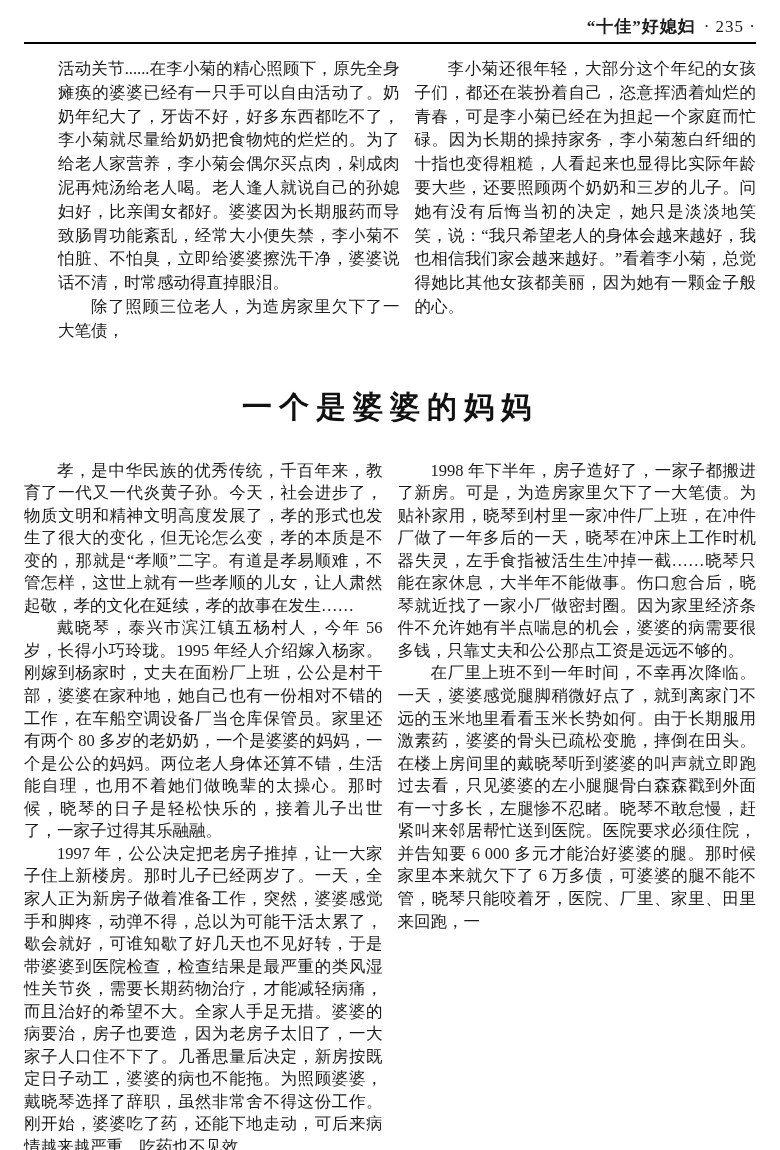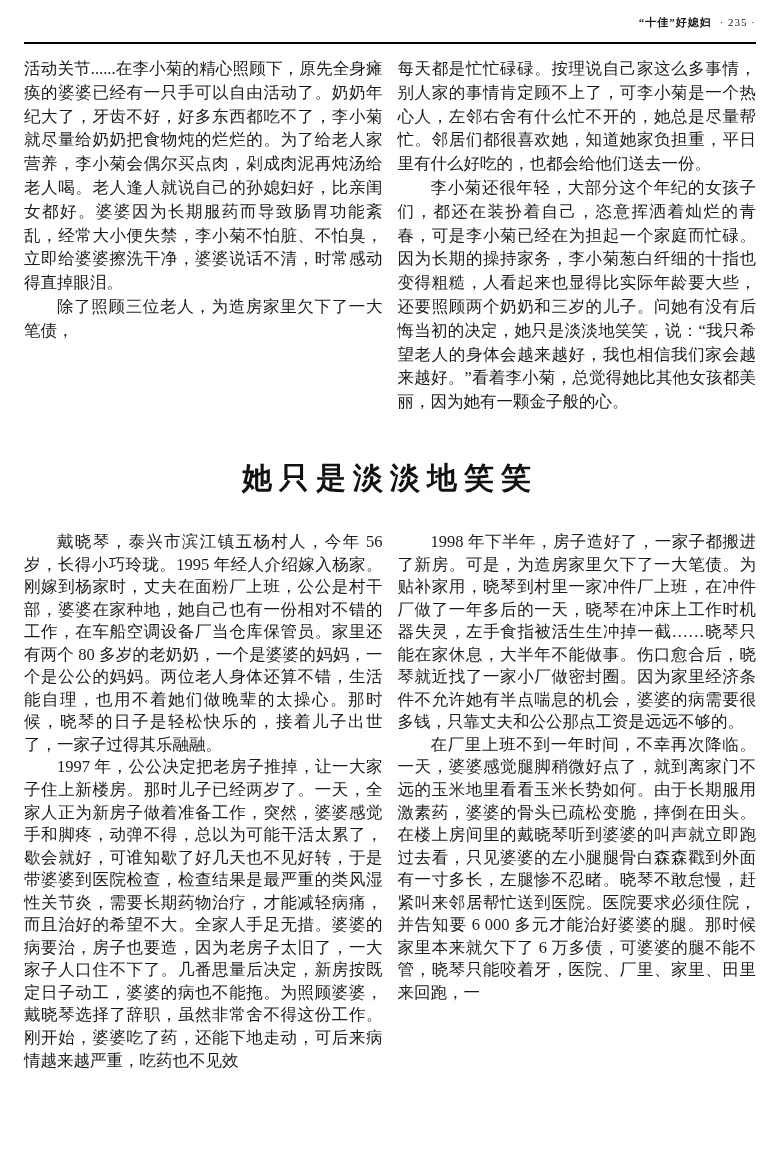--- a/index.html
+++ b/index.html
@@ -13,34 +13,34 @@
   }
   .page { padding: 0 24px; }
 
   .header-row {
     display: flex;
     justify-content: flex-end;
     align-items: baseline;
     gap: 8px;
     padding-top: 15px;
     height: 22px;
-    font-size: 11px;
+    font-size: 17px;
   }
   .running-title { font-weight: bold; letter-spacing: 1px; }
   .page-label { font-weight: normal; letter-spacing: 1px; }
   .header-rule {
     border: none;
     border-top: 2.5px solid #000;
     margin: 5px 0 0 0;
   }
 
   .cols { display: flex; gap: 15px; }
   .col { flex: 1 1 0; min-width: 0; text-align: justify; }
 
-  .section-1 { margin-top: 13px; font-size: 16.5px; line-height: 23.8px; }
+  .section-1 { margin-top: 13px; font-size: 16.5px; line-height: 23.8px; margin-left: 34px; }
   .section-2 { font-size: 16.5px; line-height: 22.55px; }
 
   p { margin: 0; padding: 0; }
   p.indent { text-indent: 2em; }
 
   .article-title {
     text-align: center;
     font-weight: bold;
     font-size: 30px;
     letter-spacing: 7px;
@@ -61,30 +61,30 @@
   <hr class="header-rule">
 
   <div class="cols section-1">
     <div class="col">
 
     <p>活动关节......在李小菊的精心照顾下，原先全身瘫痪的婆婆已经有一只手可以自由活动了。奶奶年纪大了，牙齿不好，好多东西都吃不了，李小菊就尽量给奶奶把食物炖的烂烂的。为了给老人家营养，李小菊会偶尔买点肉，剁成肉泥再炖汤给老人喝。老人逢人就说自己的孙媳妇好，比亲闺女都好。婆婆因为长期服药而导致肠胃功能紊乱，经常大小便失禁，李小菊不怕脏、不怕臭，立即给婆婆擦洗干净，婆婆说话不清，时常感动得直掉眼泪。</p>
         <p class="indent">除了照顾三位老人，为造房家里欠下了一大笔债，</p>
       </div>
     <div class="col">
 
-    <p>每天都是忙忙碌碌。按理说自己家这么多事情，别人家的事情肯定顾不上了，可李小菊是一个热心人，左邻右舍有什么忙不开的，她总是尽量帮忙。邻居们都很喜欢她，知道她家负担重，平日里有什么好吃的，也都会给他们送去一份。</p>
         <p class="indent">李小菊还很年轻，大部分这个年纪的女孩子们，都还在装扮着自己，恣意挥洒着灿烂的青春，可是李小菊已经在为担起一个家庭而忙碌。因为长期的操持家务，李小菊葱白纤细的十指也变得粗糙，人看起来也显得比实际年龄要大些，还要照顾两个奶奶和三岁的儿子。问她有没有后悔当初的决定，她只是淡淡地笑笑，说：“我只希望老人的身体会越来越好，我也相信我们家会越来越好。”看着李小菊，总觉得她比其他女孩都美丽，因为她有一颗金子般的心。</p>
       </div>
   </div>
 
-  <div class="article-title">她只是淡淡地笑笑</div>
+  <div class="article-title">一个是婆婆的妈妈</div>
 
   <div class="cols section-2">
     <div class="col">
 
+    <p class="indent">孝，是中华民族的优秀传统，千百年来，教育了一代又一代炎黄子孙。今天，社会进步了，物质文明和精神文明高度发展了，孝的形式也发生了很大的变化，但无论怎么变，孝的本质是不变的，那就是“孝顺”二字。有道是孝易顺难，不管怎样，这世上就有一些孝顺的儿女，让人肃然起敬，孝的文化在延续，孝的故事在发生……</p>
         <p class="indent">戴晓琴，泰兴市滨江镇五杨村人，今年 56 岁，长得小巧玲珑。1995 年经人介绍嫁入杨家。刚嫁到杨家时，丈夫在面粉厂上班，公公是村干部，婆婆在家种地，她自己也有一份相对不错的工作，在车船空调设备厂当仓库保管员。家里还有两个 80 多岁的老奶奶，一个是婆婆的妈妈，一个是公公的妈妈。两位老人身体还算不错，生活能自理，也用不着她们做晚辈的太操心。那时候，晓琴的日子是轻松快乐的，接着儿子出世了，一家子过得其乐融融。</p>
         <p class="indent">1997 年，公公决定把老房子推掉，让一大家子住上新楼房。那时儿子已经两岁了。一天，全家人正为新房子做着准备工作，突然，婆婆感觉手和脚疼，动弹不得，总以为可能干活太累了，歇会就好，可谁知歇了好几天也不见好转，于是带婆婆到医院检查，检查结果是最严重的类风湿性关节炎，需要长期药物治疗，才能减轻病痛，而且治好的希望不大。全家人手足无措。婆婆的病要治，房子也要造，因为老房子太旧了，一大家子人口住不下了。几番思量后决定，新房按既定日子动工，婆婆的病也不能拖。为照顾婆婆，戴晓琴选择了辞职，虽然非常舍不得这份工作。刚开始，婆婆吃了药，还能下地走动，可后来病情越来越严重，吃药也不见效</p>
       </div>
     <div class="col">
 
         <p class="indent">1998 年下半年，房子造好了，一家子都搬进了新房。可是，为造房家里欠下了一大笔债。为贴补家用，晓琴到村里一家冲件厂上班，在冲件厂做了一年多后的一天，晓琴在冲床上工作时机器失灵，左手食指被活生生冲掉一截……晓琴只能在家休息，大半年不能做事。伤口愈合后，晓琴就近找了一家小厂做密封圈。因为家里经济条件不允许她有半点喘息的机会，婆婆的病需要很多钱，只靠丈夫和公公那点工资是远远不够的。</p>
         <p class="indent">在厂里上班不到一年时间，不幸再次降临。一天，婆婆感觉腿脚稍微好点了，就到离家门不远的玉米地里看看玉米长势如何。由于长期服用激素药，婆婆的骨头已疏松变脆，摔倒在田头。在楼上房间里的戴晓琴听到婆婆的叫声就立即跑过去看，只见婆婆的左小腿腿骨白森森戳到外面有一寸多长，左腿惨不忍睹。晓琴不敢怠慢，赶紧叫来邻居帮忙送到医院。医院要求必须住院，并告知要 6 000 多元才能治好婆婆的腿。那时候家里本来就欠下了 6 万多债，可婆婆的腿不能不管，晓琴只能咬着牙，医院、厂里、家里、田里来回跑，一</p>
       </div>
   </div>
 

